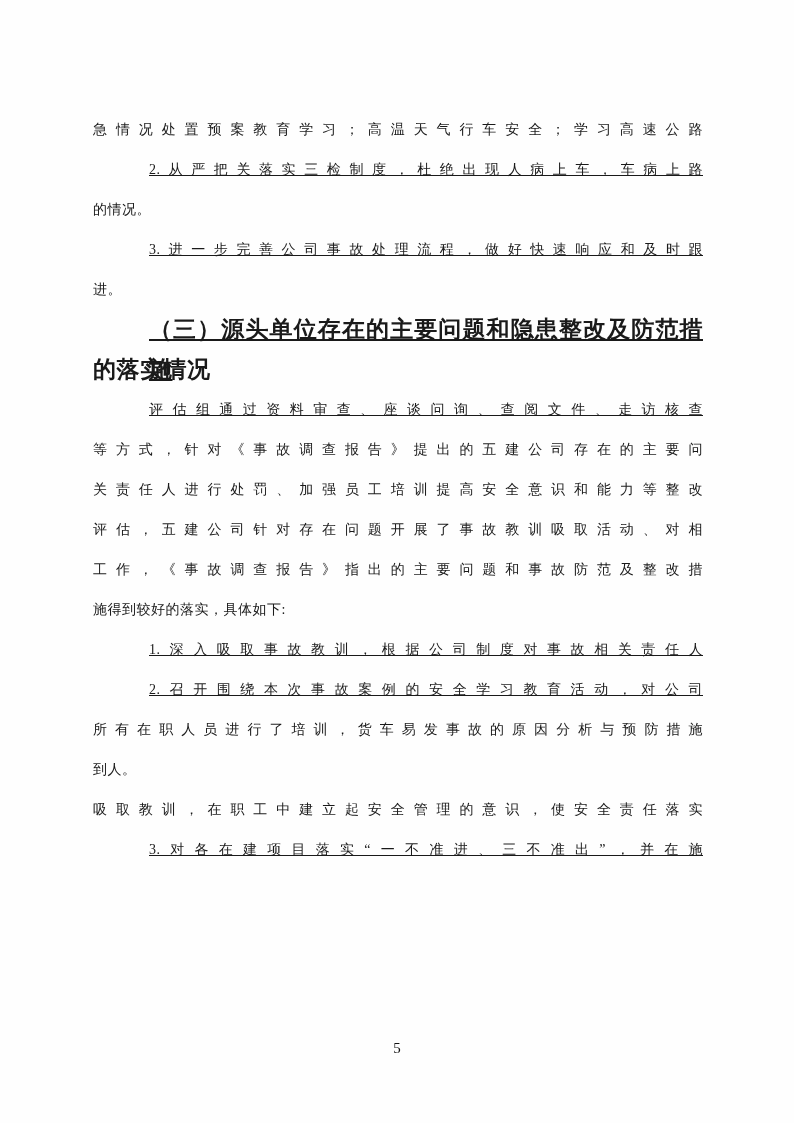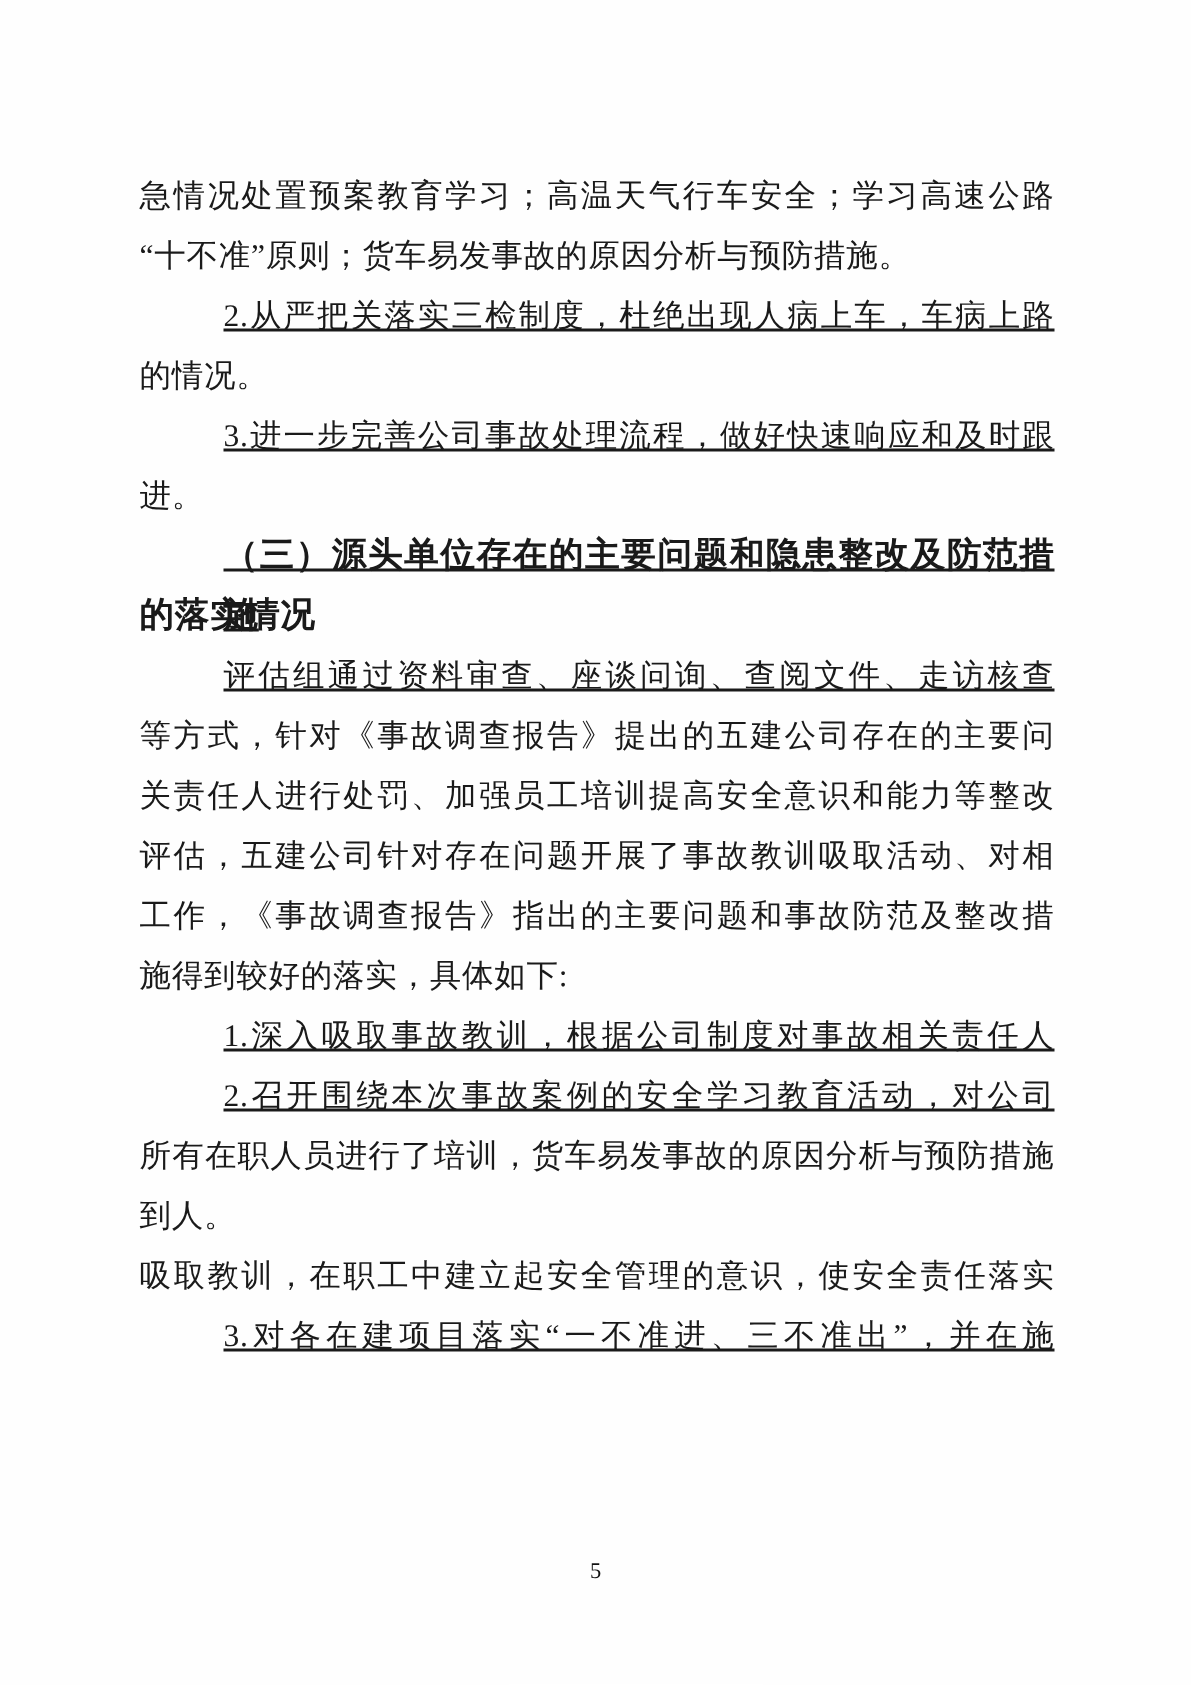--- a/index.html
+++ b/index.html
@@ -19,21 +19,21 @@
   }
   .text-body {
     position: absolute;
     top: 110px;
     left: 93px;
     width: 610px;
   }
   .line {
     height: 40px;
     line-height: 40px;
-    font-size: 21px;
+    font-size: 14px;
     letter-spacing: 0.5px;
     text-align: left;
     white-space: normal;
     overflow: visible;
   }
   .line.justify {
     text-align: justify;
     text-align-last: justify;
     text-justify: inter-character;
   }
@@ -55,21 +55,20 @@
     line-height: 20px;
     color: #111111;
   }
 </style>
 </head>
 <body>
 
 <div class="page">
   <div class="text-body">
       <div class="line justify">急情况处置预案教育学习；高温天气行车安全；学习高速公路</div>
-      <div class="line">“十不准”原则；货车易发事故的原因分析与预防措施。</div>
       <div class="line indent justify">2.从严把关落实三检制度，杜绝出现人病上车，车病上路</div>
       <div class="line">的情况。</div>
       <div class="line indent justify">3.进一步完善公司事故处理流程，做好快速响应和及时跟</div>
       <div class="line">进。</div>
       <div class="line indent justify heading">（三）源头单位存在的主要问题和隐患整改及防范措施</div>
       <div class="line heading">的落实情况</div>
       <div class="line indent justify">评估组通过资料审查、座谈问询、查阅文件、走访核查</div>
       <div class="line justify">等方式，针对《事故调查报告》提出的五建公司存在的主要问</div>
       <div class="line justify">关责任人进行处罚、加强员工培训提高安全意识和能力等整改</div>
       <div class="line justify">评估，五建公司针对存在问题开展了事故教训吸取活动、对相</div>

